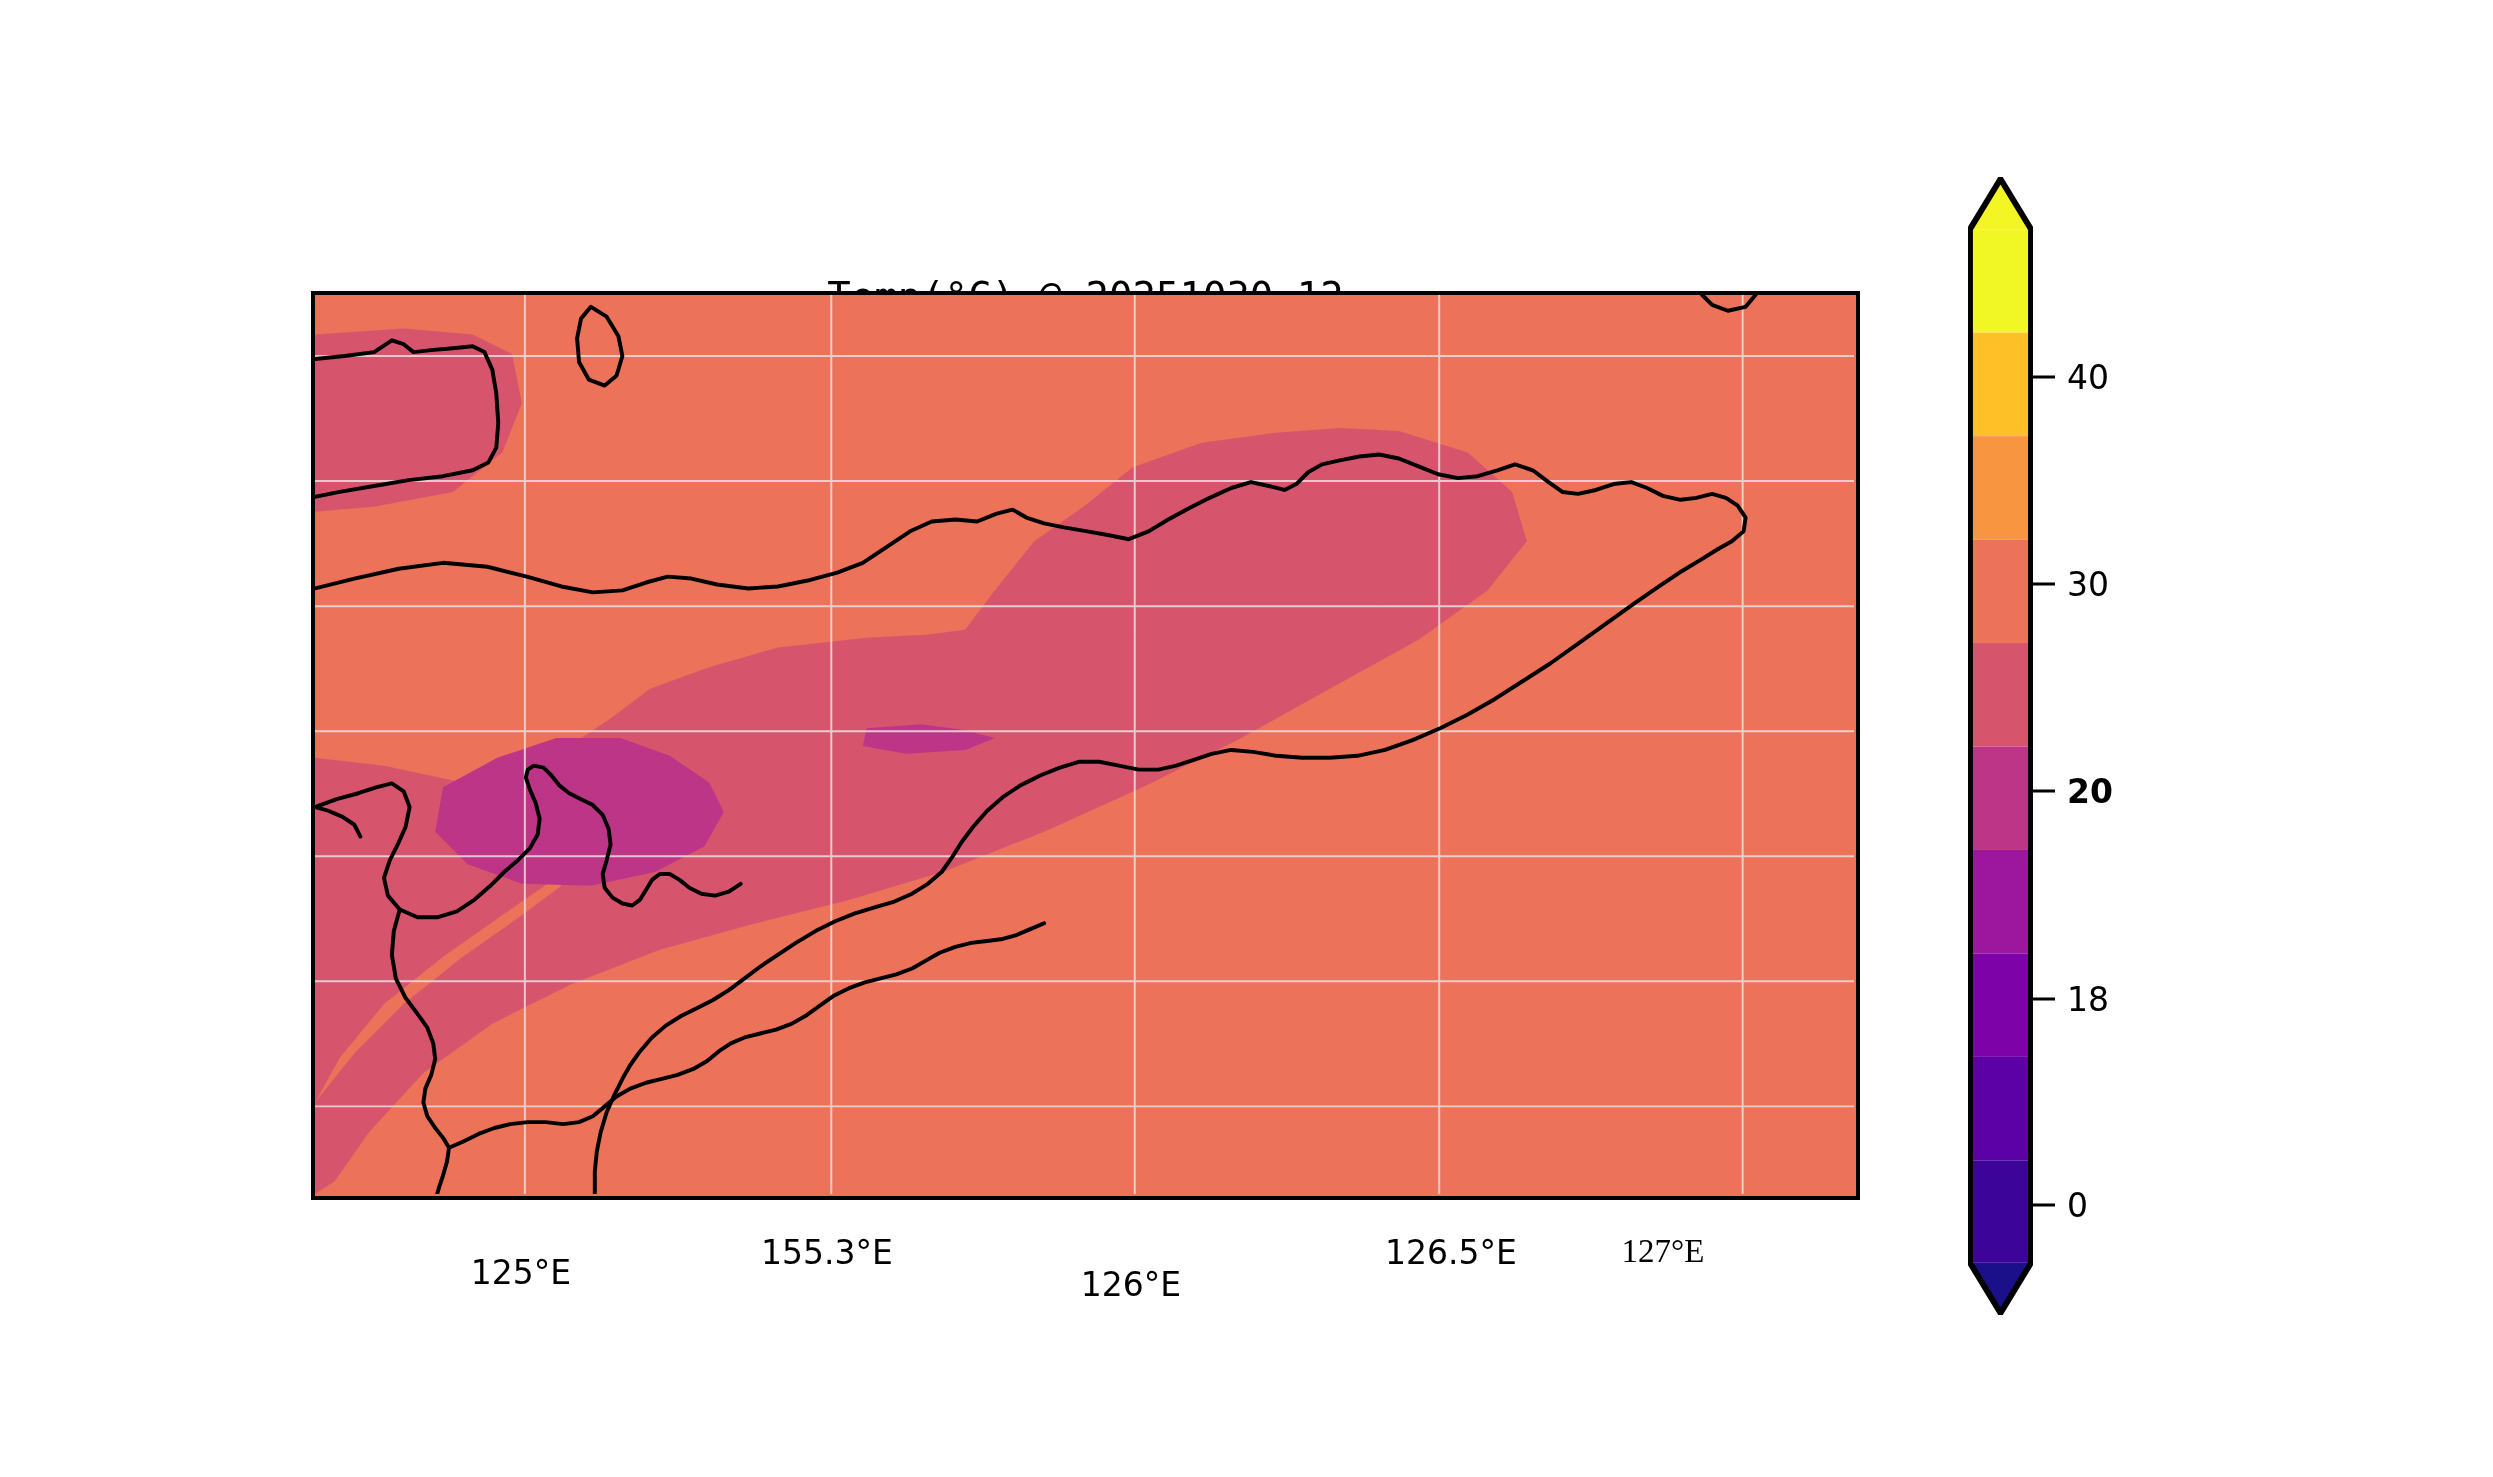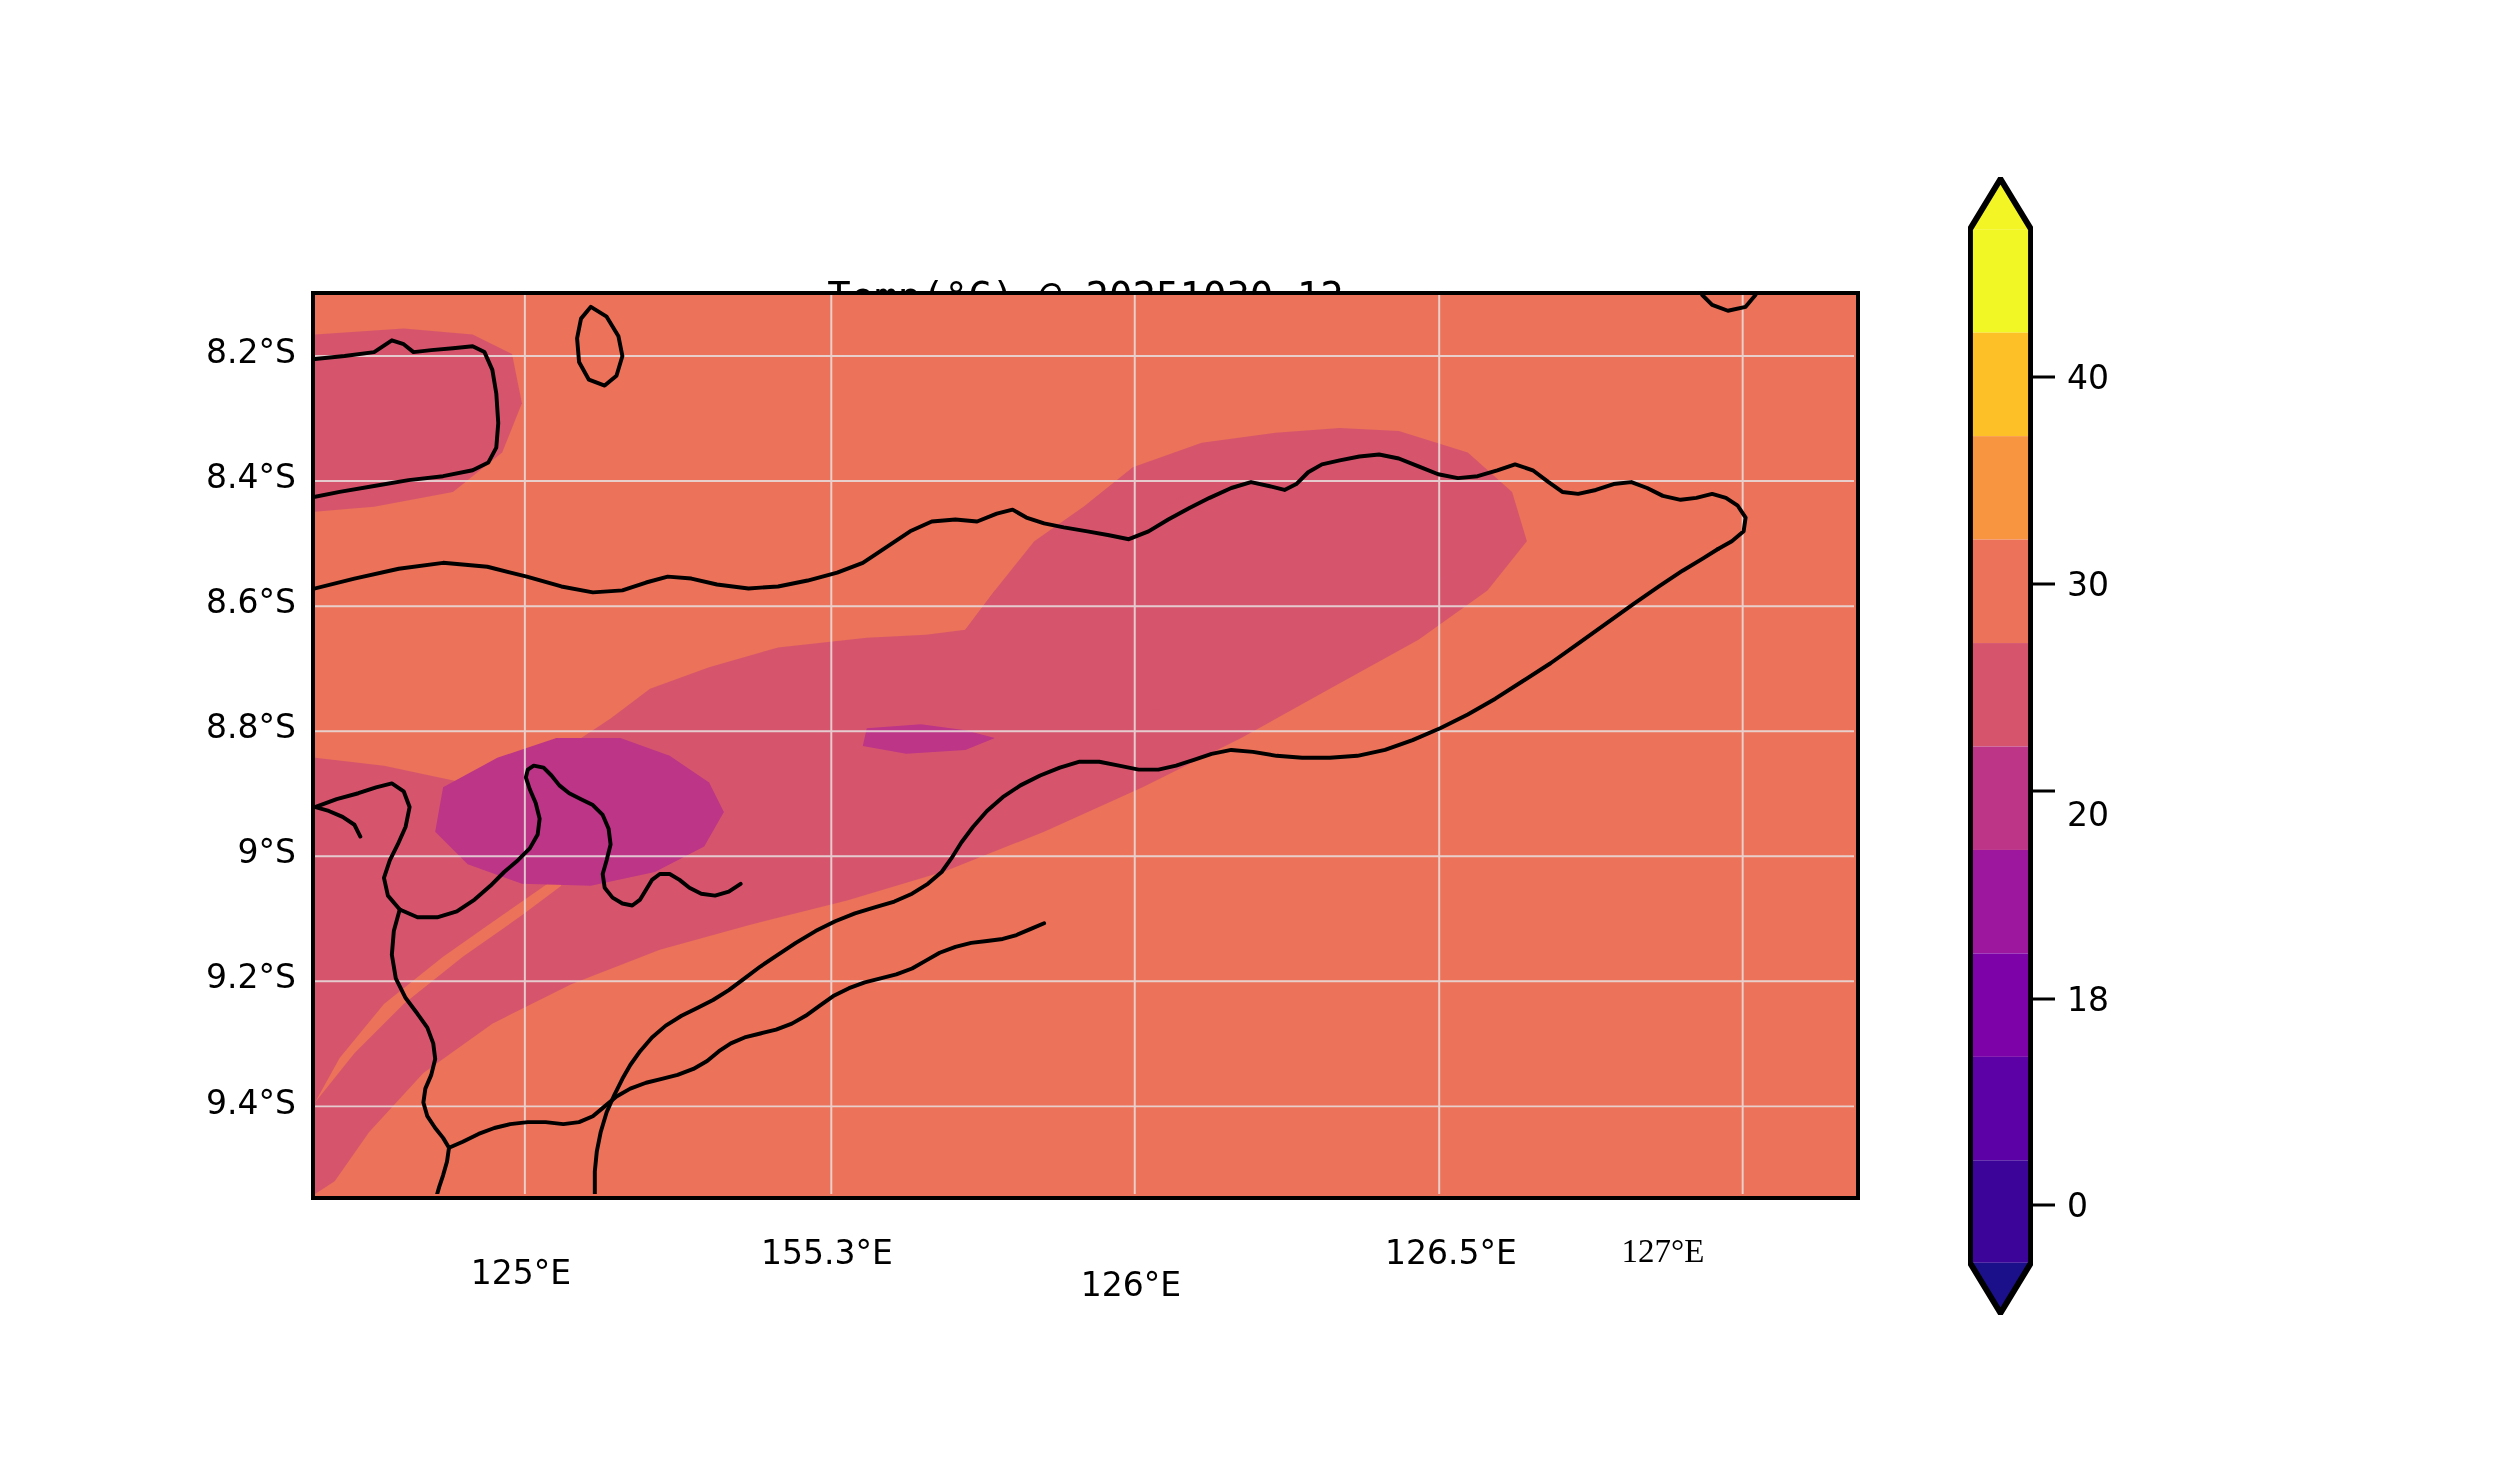--- a/index.html
+++ b/index.html
@@ -212,29 +212,20 @@
                    L590,690 L606,684 L620,676 L634,668 L650,662 L666,658
                    L682,656 L698,654 L712,650 L726,644 L740,638"></path>
 
           <path d="M136,866 L134,880 L130,894 L126,906 L124,913"></path>
 
         </g>
       </svg>
     </div>
   </div>
 
-  <div id="ylabels">
-    <div class="ytick" style="top:332px;">8.2°S</div>
-    <div class="ytick" style="top:457px;">8.4°S</div>
-    <div class="ytick" style="top:582px;">8.6°S</div>
-    <div class="ytick" style="top:707px;">8.8°S</div>
-    <div class="ytick" style="top:832px;">9°S</div>
-    <div class="ytick" style="top:957px;">9.2°S</div>
-    <div class="ytick" style="top:1083px;">9.4°S</div>
-  </div>
 
   <div id="xlabels">
     <div class="xtick" style="left:521px;top:1233px;margin-top:20px;">125°E</div>
     <div class="xtick" style="left:827px;top:1233px;">155.3°E</div>
     <div class="xtick" style="left:1131px;top:1233px;margin-top:32px;">126°E</div>
     <div class="xtick" style="left:1435px;top:1233px;margin-left:16px;">126.5°E</div>
     <div class="xtick" style="left:1663px;top:1233px;font-family:Liberation Serif, serif;">127°E</div>
   </div>
 
   <div id="colorbar">
@@ -275,21 +266,21 @@
   </div>
 
   <div id="cb-ticks">
     <div class="cb-tick-mark" style="left:65px;top:332px;"></div>
     <div class="cb-tick-label" style="left:99px;top:332px;">40</div>
 
     <div class="cb-tick-mark" style="left:65px;top:539px;"></div>
     <div class="cb-tick-label" style="left:99px;top:539px;">30</div>
 
     <div class="cb-tick-mark" style="left:65px;top:746px;"></div>
-    <div class="cb-tick-label" style="left:99px;top:769px;">20</div>
+    <div class="cb-tick-label" style="left:99px;top:746px;font-weight:bold;">20</div>
 
     <div class="cb-tick-mark" style="left:65px;top:954px;"></div>
     <div class="cb-tick-label" style="left:99px;top:954px;">18</div>
 
     <div class="cb-tick-mark" style="left:65px;top:1160px;"></div>
     <div class="cb-tick-label" style="left:99px;top:1160px;">0</div>
   </div>
 
 </div>
 

